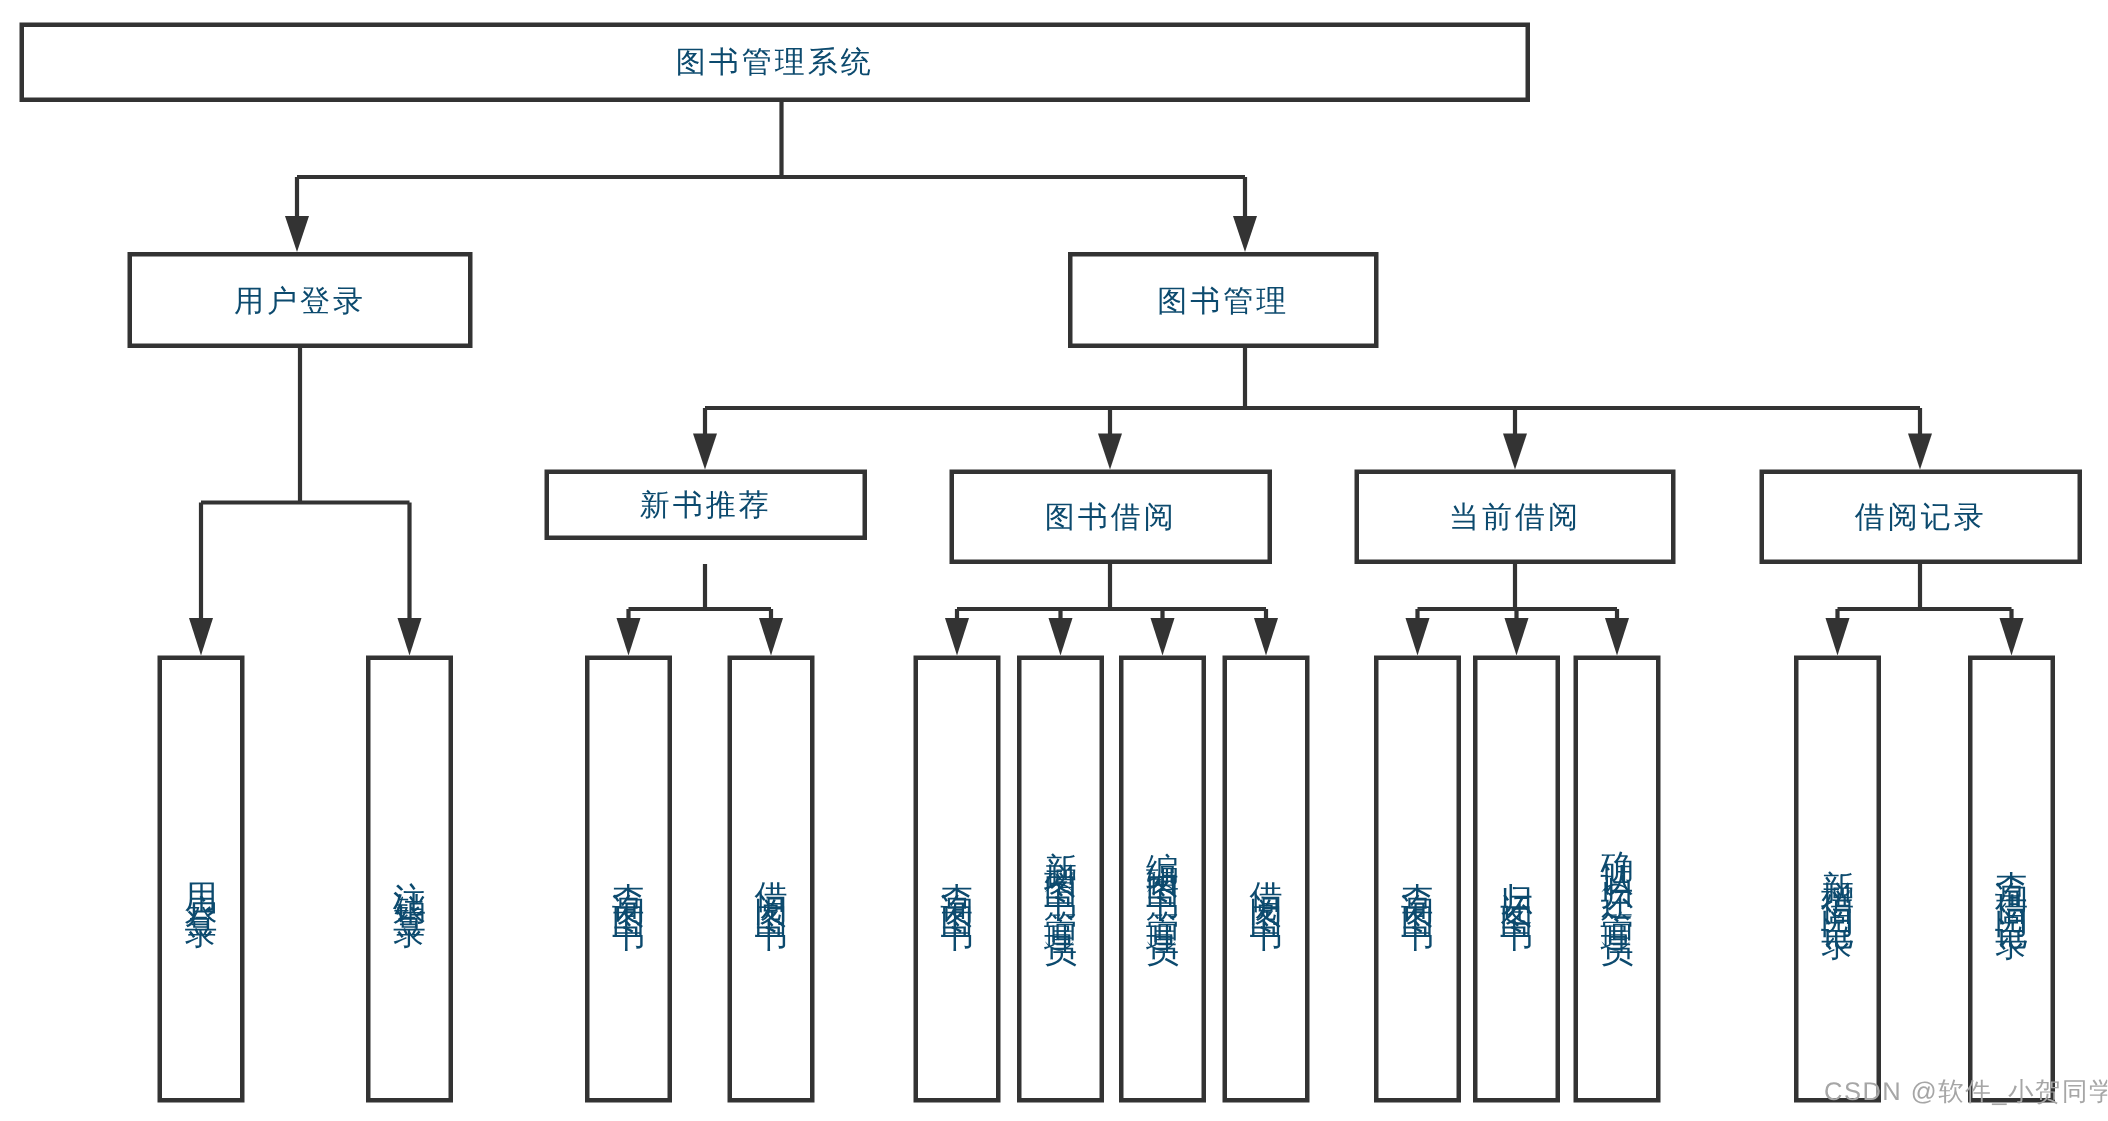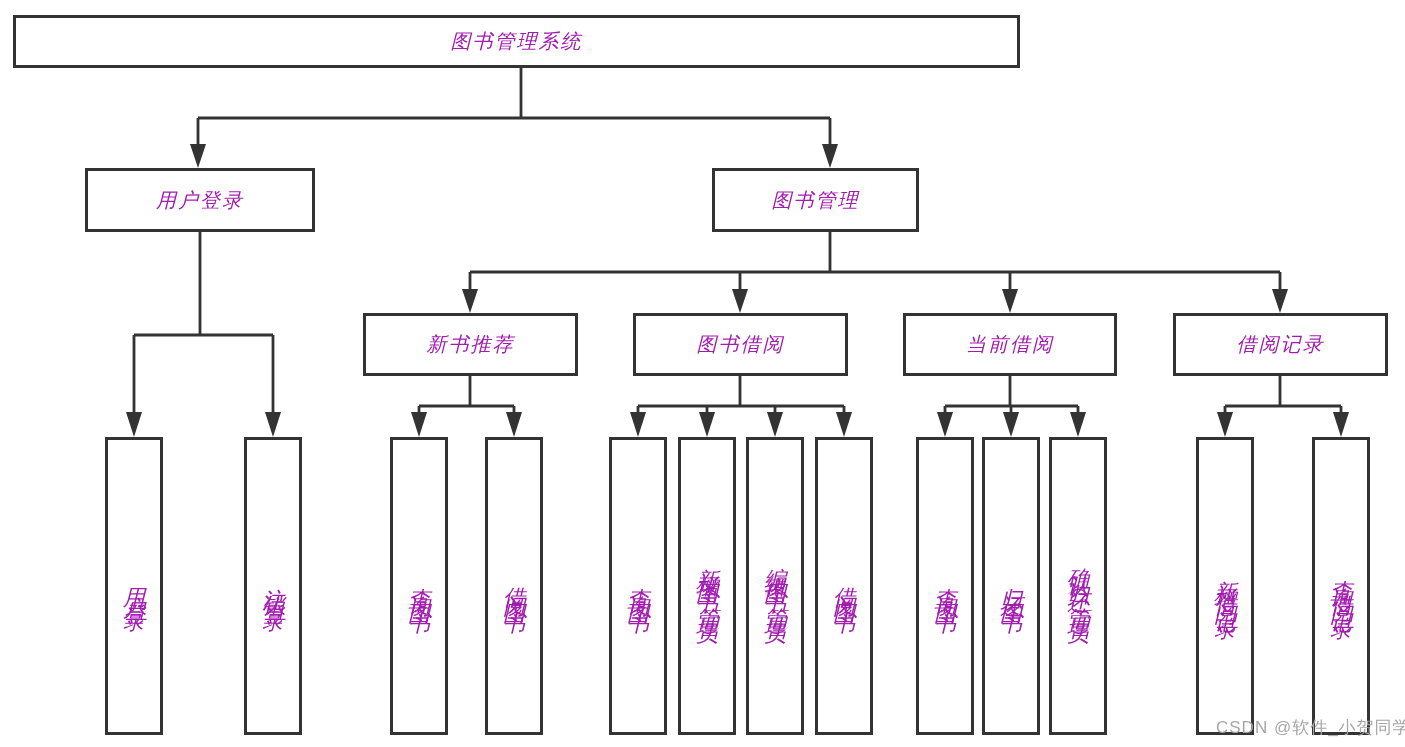--- a/index.html
+++ b/index.html
@@ -14,25 +14,24 @@
   .box {
     position: absolute;
     box-sizing: border-box;
     background: #ffffff;
     border: 3px solid #333333;
     display: flex;
     align-items: center;
     justify-content: center;
   }
   .box .lbl {
-    color: #a21caf;
+    color: #0c4a6e;
     font-size: 20px;
     letter-spacing: 2px;
     white-space: nowrap;
-    font-style: italic;
   }
   .box.vert .lbl {
     writing-mode: vertical-rl;
     text-orientation: mixed;
     font-size: 22px;
     letter-spacing: 8px;
     line-height: 1;
   }
   #connectors {
     position: absolute;
@@ -108,21 +107,21 @@
     <span class="lbl">图书管理系统</span>
   </div>
 
   <div class="box" style="left:85px; top:168px; width:230px; height:64px;">
     <span class="lbl">用户登录</span>
   </div>
   <div class="box" style="left:712px; top:168px; width:207px; height:64px;">
     <span class="lbl">图书管理</span>
   </div>
 
-  <div class="box" style="left:363px; top:313px; width:215px; height:63px;text-align:center;">
+  <div class="box" style="left:363px; top:313px; width:215px; height:47px;text-align:center;">
     <span class="lbl">新书推荐</span>
   </div>
   <div class="box" style="left:903px; top:313px; width:214px; height:63px;">
     <span class="lbl">当前借阅</span>
   </div>
   <div class="box" style="left:633px; top:313px; width:215px; height:63px;">
     <span class="lbl">图书借阅</span>
   </div>
   <div class="box" style="left:1173px; top:313px; width:215px; height:63px;">
     <span class="lbl">借阅记录</span>

